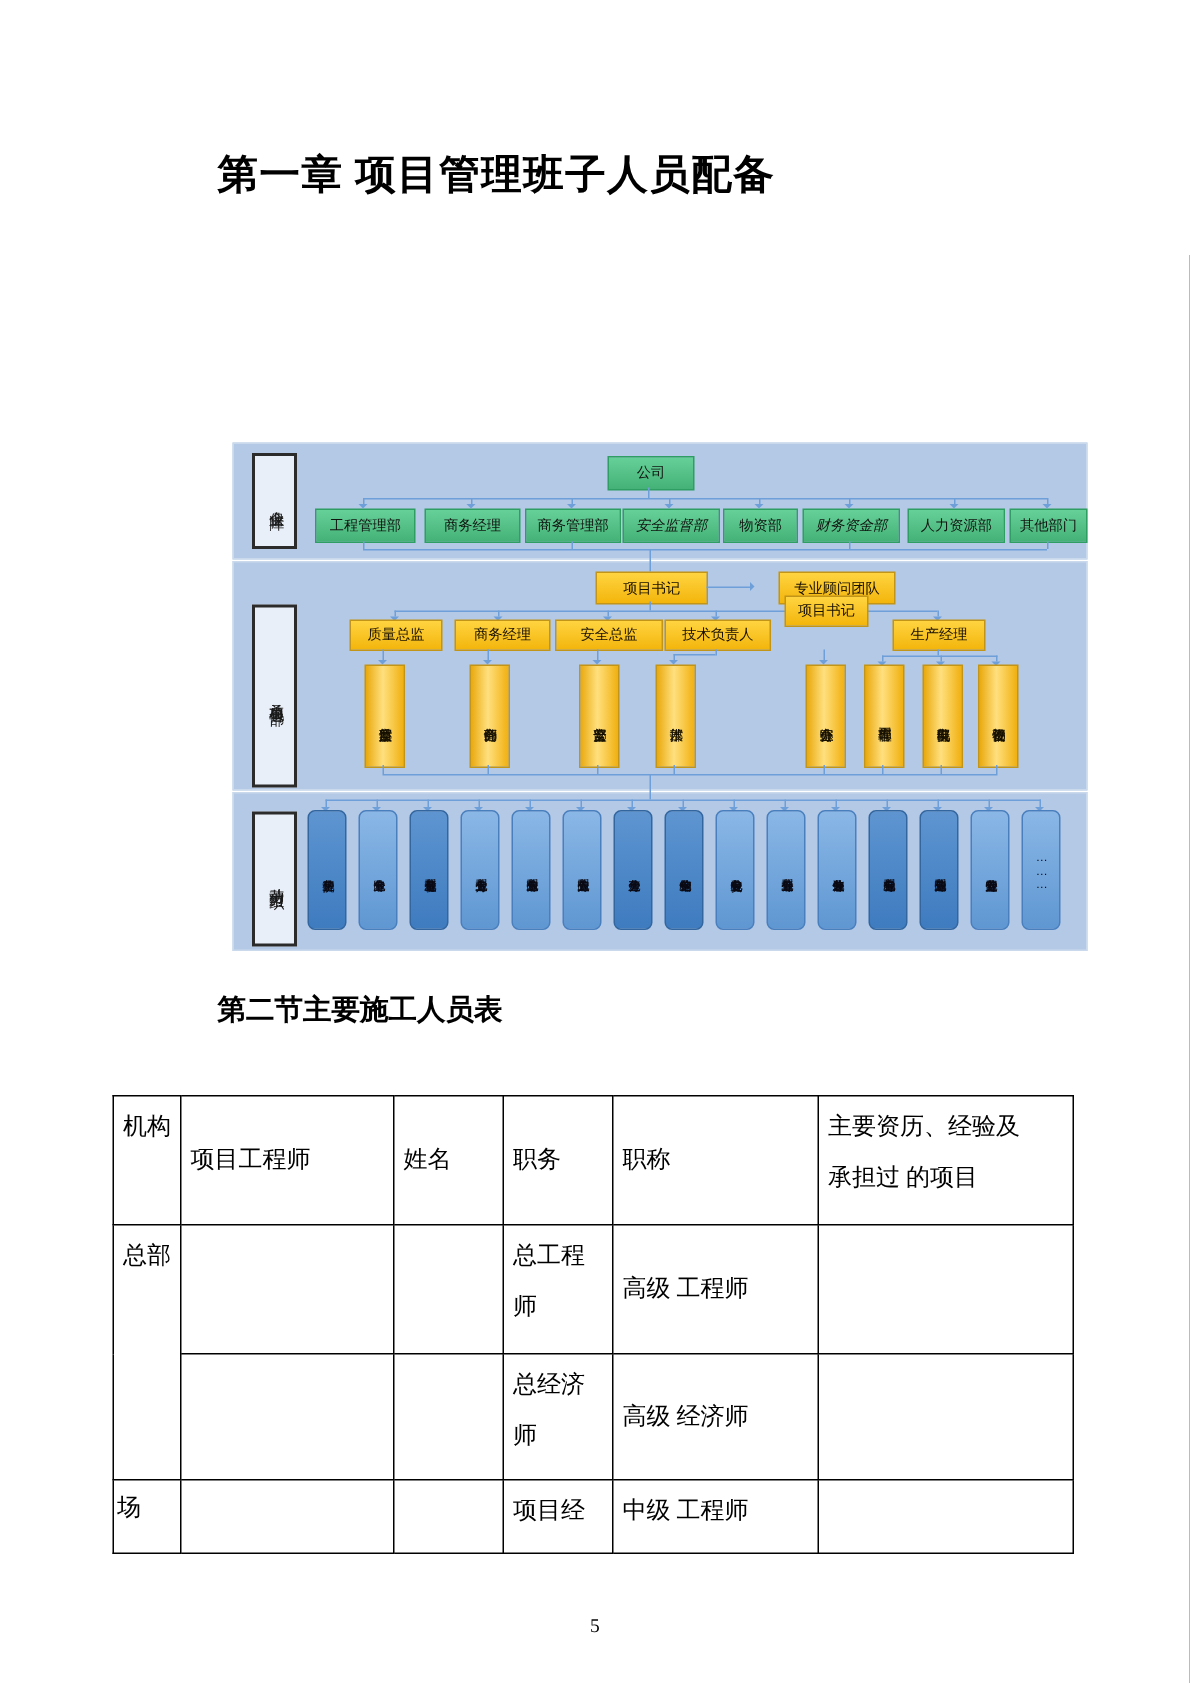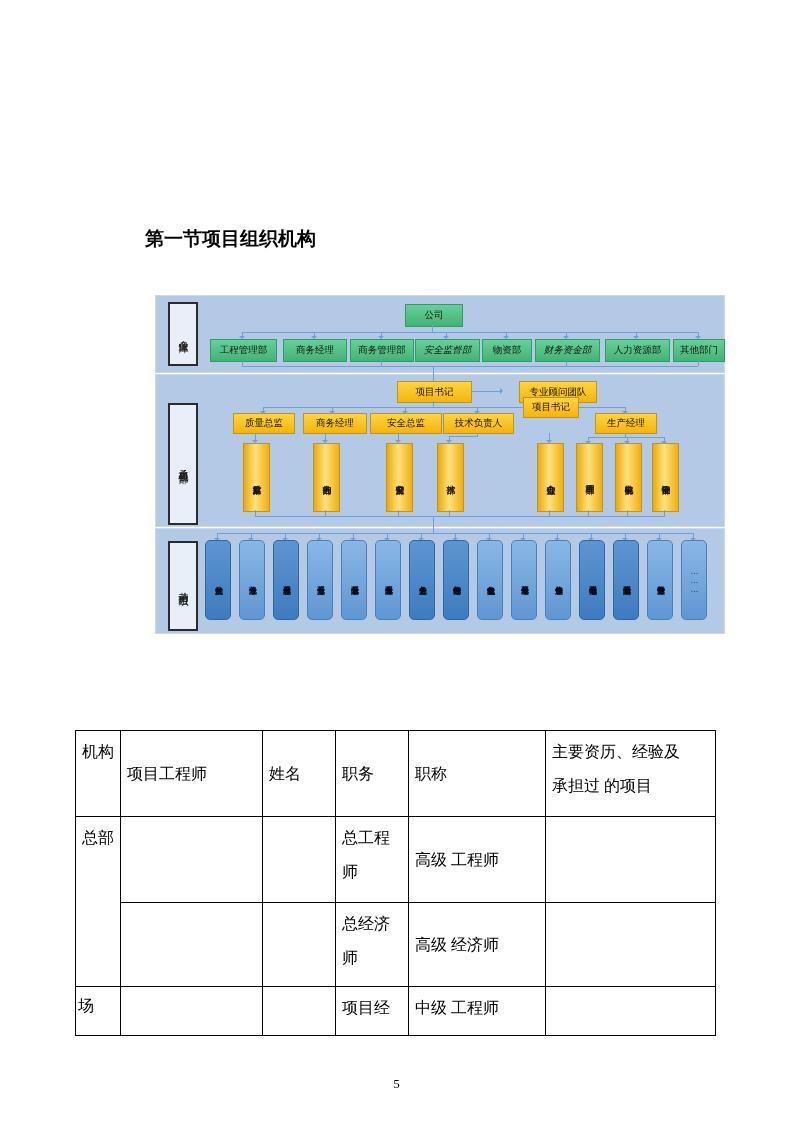--- a/index.html
+++ b/index.html
@@ -52,21 +52,21 @@
   .c-org{text-align:right;padding-right:8px;}
   td.vmid{vertical-align:middle;}
   td.tleft{text-align:left;padding:2px 2px;}
   .page-number{position:absolute;left:0;right:0;top:1076px;text-align:center;font-size:13px;}
 </style>
 </head>
 <body>
 
 <div class="page">
 
-  <div class="section-title" id="sec1">第一节项目组织机构</div>
+  <div class="chapter-title">第一章 项目管理班子人员配备</div>
 
   <div class="diagram">
 
     <div class="band" id="band1"></div>
     <div class="band" id="band2"></div>
     <div class="band" id="band3"></div>
 
     <div class="side-label" style="left:13px;top:7px;width:26px;height:60px;">企业保障</div>
     <div class="side-label" style="left:13px;top:108px;width:26px;height:118px;">总承包项目部</div>
     <div class="side-label" style="left:13px;top:246px;width:26px;height:86px;">劳动力组织</div>
@@ -178,20 +178,21 @@
     <div class="bvbox dark" style="left:288px;">钢结构专业分包</div>
     <div class="bvbox" style="left:322px;">机电安装专业分包</div>
     <div class="bvbox" style="left:356px;">外墙工程专业分包</div>
     <div class="bvbox" style="left:390px;">装饰装修专业分包</div>
     <div class="bvbox dark" style="left:424px;">电梯工程专业分包</div>
     <div class="bvbox dark" style="left:458px;">消防工程专业分包</div>
     <div class="bvbox" style="left:492px;">室外管网专业分包</div>
     <div class="bvbox" style="left:526px;">………</div>
   </div>
 
+  <div class="section-title" id="sec2">第二节主要施工人员表</div>
 
   <table class="ptable">
     <colgroup>
       <col style="width:45px;">
         <col style="width:142px;">
         <col style="width:73px;">
       <col style="width:73px;">
         <col style="width:137px;">
         <col style="width:170px;">
     </colgroup>

